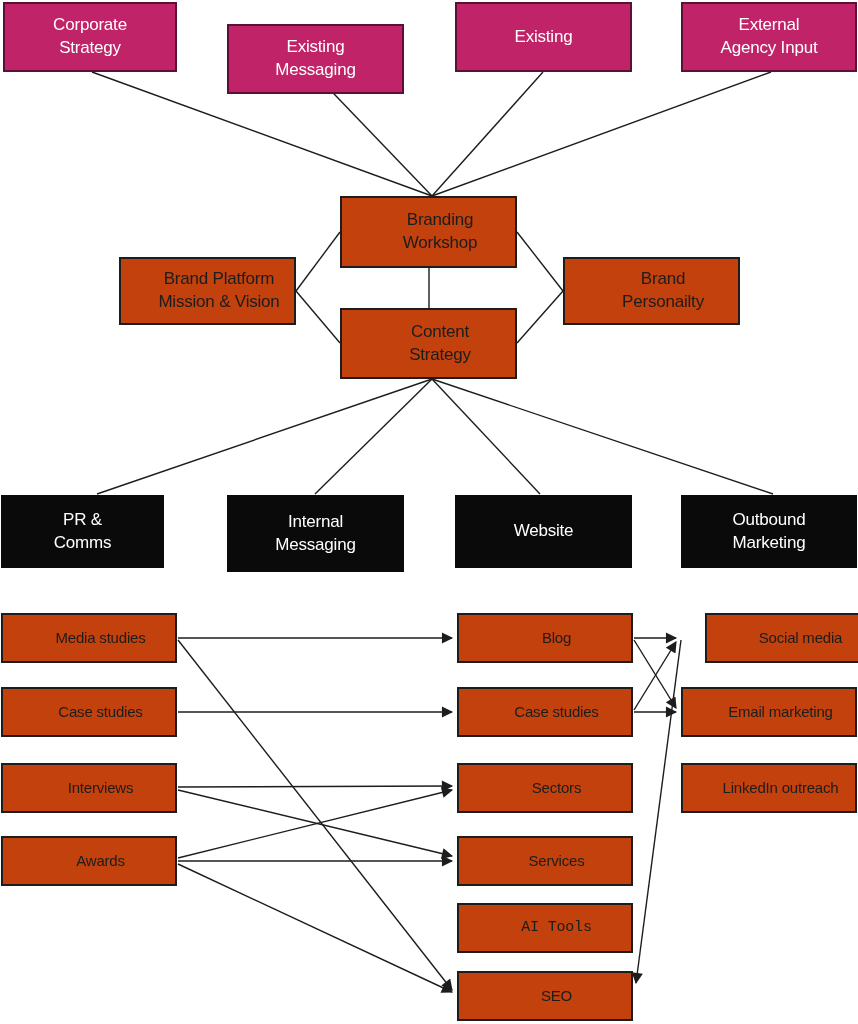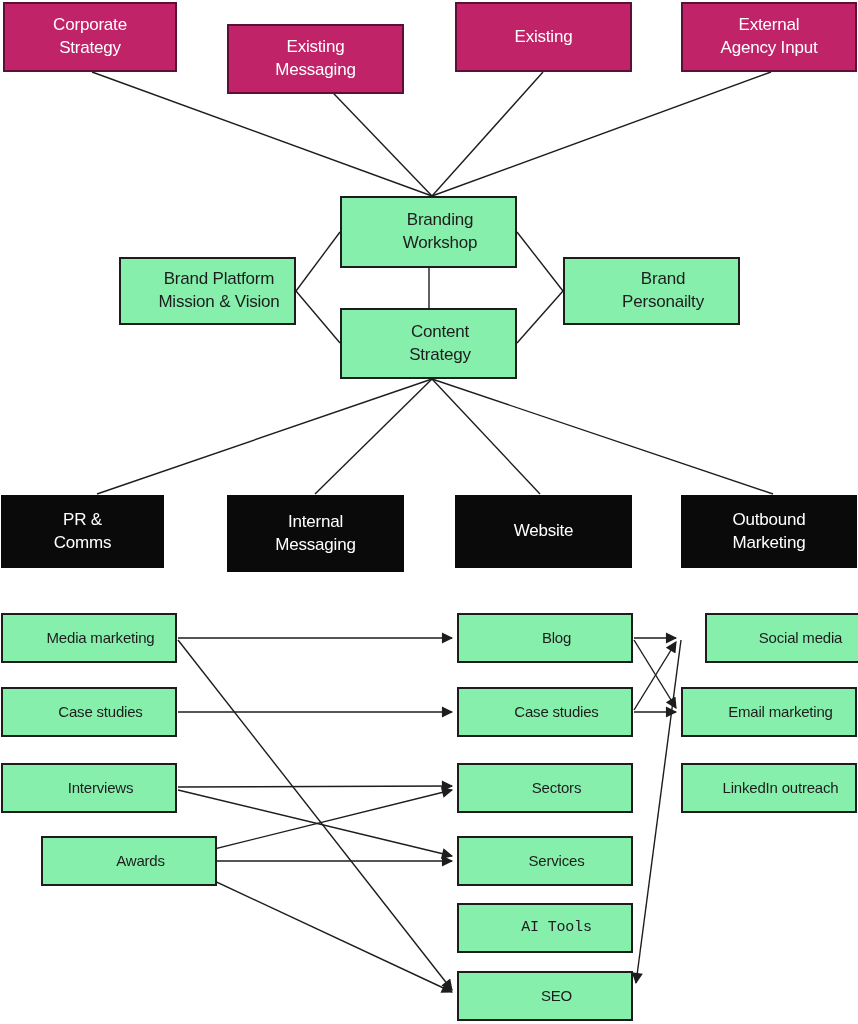--- a/index.html
+++ b/index.html
@@ -26,21 +26,21 @@
     color:#ffffff;
     font-size:17px;
   }
   .node.black{
     background:var(--node-black,#0a0a0a);
     border:2px solid var(--node-black,#0a0a0a);
     color:#ffffff;
     font-size:17px;
   }
   .node.white{
-    background:#86efac;
+    background:#c2410c;
     border:2px solid var(--line-color,#1d1d1d);
     color:var(--text-dark,#1d1d1d);
     font-size:17px;
     padding-left:23px;
   }
   .node.small{font-size:15px;}
 </style>
 </head>
 <body>
 
@@ -96,24 +96,24 @@
 Personailty</div>
       <div class="node white" style="left: 340px; top: 308px; width: 177px; height: 71px;">Content
 Strategy</div>
       <div class="node black" style="left: 1px; top: 495px; width: 163px; height: 73px;">PR &amp;
 Comms</div>
       <div class="node black" style="left: 227px; top: 495px; width: 177px; height: 77px;">Internal
 Messaging</div>
       <div class="node black" style="left: 455px; top: 495px; width: 177px; height: 73px;">Website</div>
       <div class="node black" style="left: 681px; top: 495px; width: 176px; height: 73px;">Outbound
 Marketing</div>
-      <div class="node white small" style="left: 1px; top: 613px; width: 176px; height: 50px;">Media marketing</div>
+      <div class="node white small" style="left: 1px; top: 613px; width: 176px; height: 50px;">Media studies</div>
       <div class="node white small" style="left: 1px; top: 687px; width: 176px; height: 50px;">Case studies</div>
       <div class="node white small" style="left: 1px; top: 763px; width: 176px; height: 50px;">Interviews</div>
-      <div class="node white small" style="left: 1px; top: 836px; width: 176px; height: 50px; margin-left: 40px;">Awards</div>
+      <div class="node white small" style="left: 1px; top: 836px; width: 176px; height: 50px;">Awards</div>
       <div class="node white small" style="left: 457px; top: 613px; width: 176px; height: 50px;">Blog</div>
       <div class="node white small" style="left: 457px; top: 687px; width: 176px; height: 50px;">Case studies</div>
       <div class="node white small" style="left: 457px; top: 763px; width: 176px; height: 50px;">Sectors</div>
       <div class="node white small" style="left: 457px; top: 836px; width: 176px; height: 50px;">Services</div>
       <div class="node white small" style="left: 457px; top: 903px; width: 176px; height: 50px; font-family: Liberation Mono, monospace;">AI Tools</div>
       <div class="node white small" style="left: 457px; top: 971px; width: 176px; height: 50px;">SEO</div>
       <div class="node white small" style="left: 681px; top: 613px; width: 168px; height: 50px; margin-left: 24px;">Social media</div>
       <div class="node white small" style="left: 681px; top: 687px; width: 176px; height: 50px;">Email marketing</div>
       <div class="node white small" style="left: 681px; top: 763px; width: 176px; height: 50px;">LinkedIn outreach</div>
     </div>

